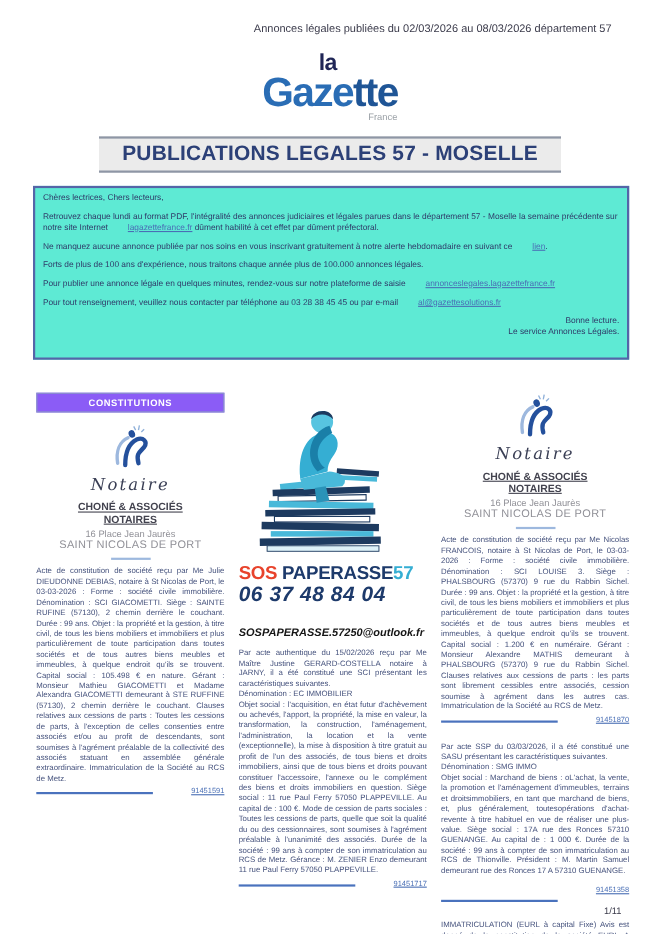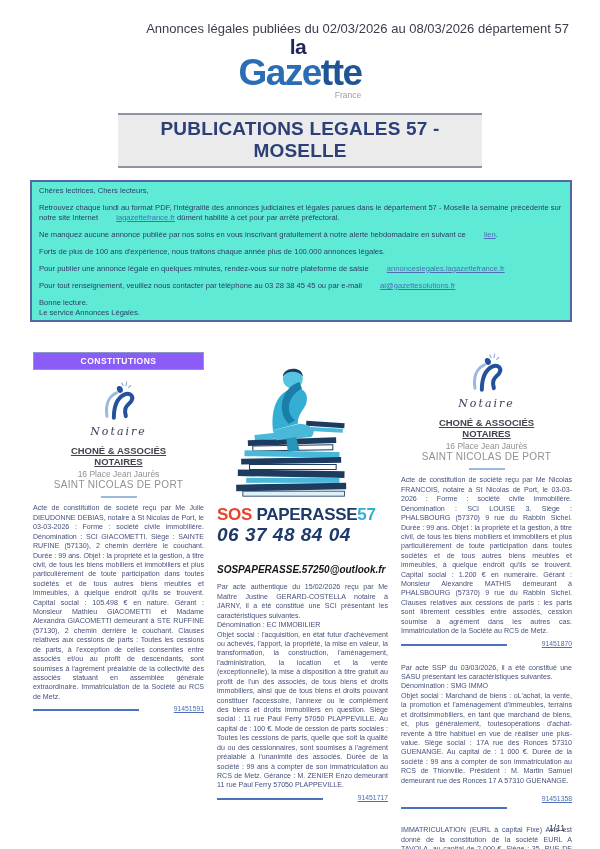--- a/index.html
+++ b/index.html
@@ -1,43 +1,43 @@
 <!DOCTYPE html>
 <html><head>
 <meta charset="utf-8">
 <style>
   * { box-sizing: border-box; margin: 0; padding: 0; }
   html,body { background:#fff; }
   body { font-family: "Liberation Sans", sans-serif; }
   .page { width:600px; height:849px; position:relative; background:#ffffff; overflow:hidden; margin:0 auto; }
 
-  .header-note { position:absolute; top:21px; right:31px; font-size:13px; color:#3c3c4c; }
+  .header-note { position:absolute; top:21px; right:44px; font-size:10px; color:#3c3c4c; }
 
-  .logo { padding-top:36px; text-align:center; line-height:1; }
+  .logo { padding-top:47px; text-align:center; line-height:1; }
   .logo-la { font-size:21px; font-weight:bold; color:#1f2556; margin-left:-4px; letter-spacing:-0.5px; }
   .logo-gazette { font-size:37px; font-weight:bold; color:#2a6db5; letter-spacing:-1.5px; margin-top:-3px; }
   .logo-gazette .g2 { color:#1f5596; }
   .logo-france { font-size:8.5px; color:#9aa0a6; margin-top:0; transform:translateX(48px); }
 
-  .title-bar { width:364px; margin:13px auto 0; background:#ebebeb; border-top:2px solid #8e96a5; border-bottom:2px solid #8e96a5; text-align:center; padding:3px 0 4px; }
+  .title-bar { width:420px; margin:13px auto 0; background:#ebebeb; border-top:2px solid #8e96a5; border-bottom:2px solid #8e96a5; text-align:center; padding:3px 0 4px; }
   .title-bar span { font-size:19px; font-weight:bold; color:#2c4077; letter-spacing:0.2px; }
 
   .intro-box { margin:12px 28px 0 30px; background:#5eead4; border:2px solid #5565a8; padding:4px 7px 2px; font-size:7.6px; color:#2f3a68; }
   .intro-box p { margin:0 0 7px; line-height:1.32; }
-  .intro-box p.tight { margin-bottom:0; }
+  .intro-box p.tight { margin-bottom:16px;text-align:right; }
   a.link { color:#4a6fb5; text-decoration:underline; cursor:pointer;padding-left:16px; }
 
   .columns { display:flex; gap:13px; margin:30px 28px 0 33px; align-items:flex-start; }
   .col { flex:1 1 0; min-width:0; }
 
   .section-badge { width:100%; background:#8b5cf6; border:1px solid #8a97c9; color:#ffffff; text-align:center; font-weight:bold; font-size:8.5px; letter-spacing:0.5px; padding:3px 0; }
   .col1-head-gap { height:10px; }
 
   .notaire-head { text-align:center; }
-  .notaire-brand { font-family:"DejaVu Serif", serif; font-style:italic; font-size:11px; color:#3a3f55; letter-spacing:2px; margin-top:-2px; }
+  .notaire-brand { font-family:"DejaVu Serif", serif; font-style:italic; font-size:15px; color:#3a3f55; letter-spacing:2px; margin-top:-2px; }
   .notaire-name { font-size:9.5px; font-weight:bold; color:#43434f; line-height:1.2; margin-top:7px;text-decoration:underline; }
   .notaire-addr1 { font-size:8.5px; color:#909097; margin-top:2px; }
   .notaire-addr2 { font-size:10px; color:#909097; letter-spacing:0.3px; }
   .mini-rule { width:36px; height:2px; background:#9db8de; margin:6px auto 6px; }
 
   .body-text { font-size:7.1px; color:#44517c; text-align:justify; line-height:1.33; }
   .body-text p { margin:0; }
 
   .ref-row { display:flex; align-items:flex-end; margin-top:3px; }
   .rule { width:62%; height:2px; background:#4a72bd; margin-bottom:1px; }
@@ -70,21 +70,21 @@
     <div class="logo-gazette"><span class="g1">Gaze</span><span class="g2">tte</span></div>
     <div class="logo-france">France</div>
   </div>
 
   <div class="title-bar">
     <span>PUBLICATIONS LEGALES 57 - MOSELLE</span>
   </div>
 
   <div class="intro-box">
     <p><span>Chères lectrices, Chers lecteurs,</span></p>
-    <p><span>Retrouvez chaque lundi au format PDF, l'intégralité des annonces judiciaires et légales parues dans le département 57 - Moselle la semaine précédente sur notre site Internet </span><a class="link">lagazettefrance.fr</a><span> dûment habilité à cet pour par arrêté préfectoral.</span></p>
+    <p><span>Retrouvez chaque lundi au format PDF, l'intégralité des annonces judiciaires et légales parues dans le département 57 - Moselle la semaine précédente sur notre site Internet </span><a class="link">lagazettefrance.fr</a><span> dûment habilité à cet effet par dûment préfectoral.</span></p>
     <p><span>Ne manquez aucune annonce publiée par nos soins en vous inscrivant gratuitement à notre alerte hebdomadaire en suivant ce </span><a class="link">lien</a><span>.</span></p>
     <p><span>Forts de plus de 100 ans d'expérience, nous traitons chaque année plus de 100.000 annonces légales.</span></p>
     <p><span>Pour publier une annonce légale en quelques minutes, rendez-vous sur notre plateforme de saisie </span><a class="link">annonceslegales.lagazettefrance.fr</a></p>
     <p><span>Pour tout renseignement, veuillez nous contacter par téléphone au 03 28 38 45 45 ou par e-mail </span><a class="link">al@gazettesolutions.fr</a></p>
     <p class="tight"><span>Bonne lecture.</span><br><span>Le service Annonces Légales.</span></p>
   </div>
 
   <div class="columns">
 
     <div class="col">

